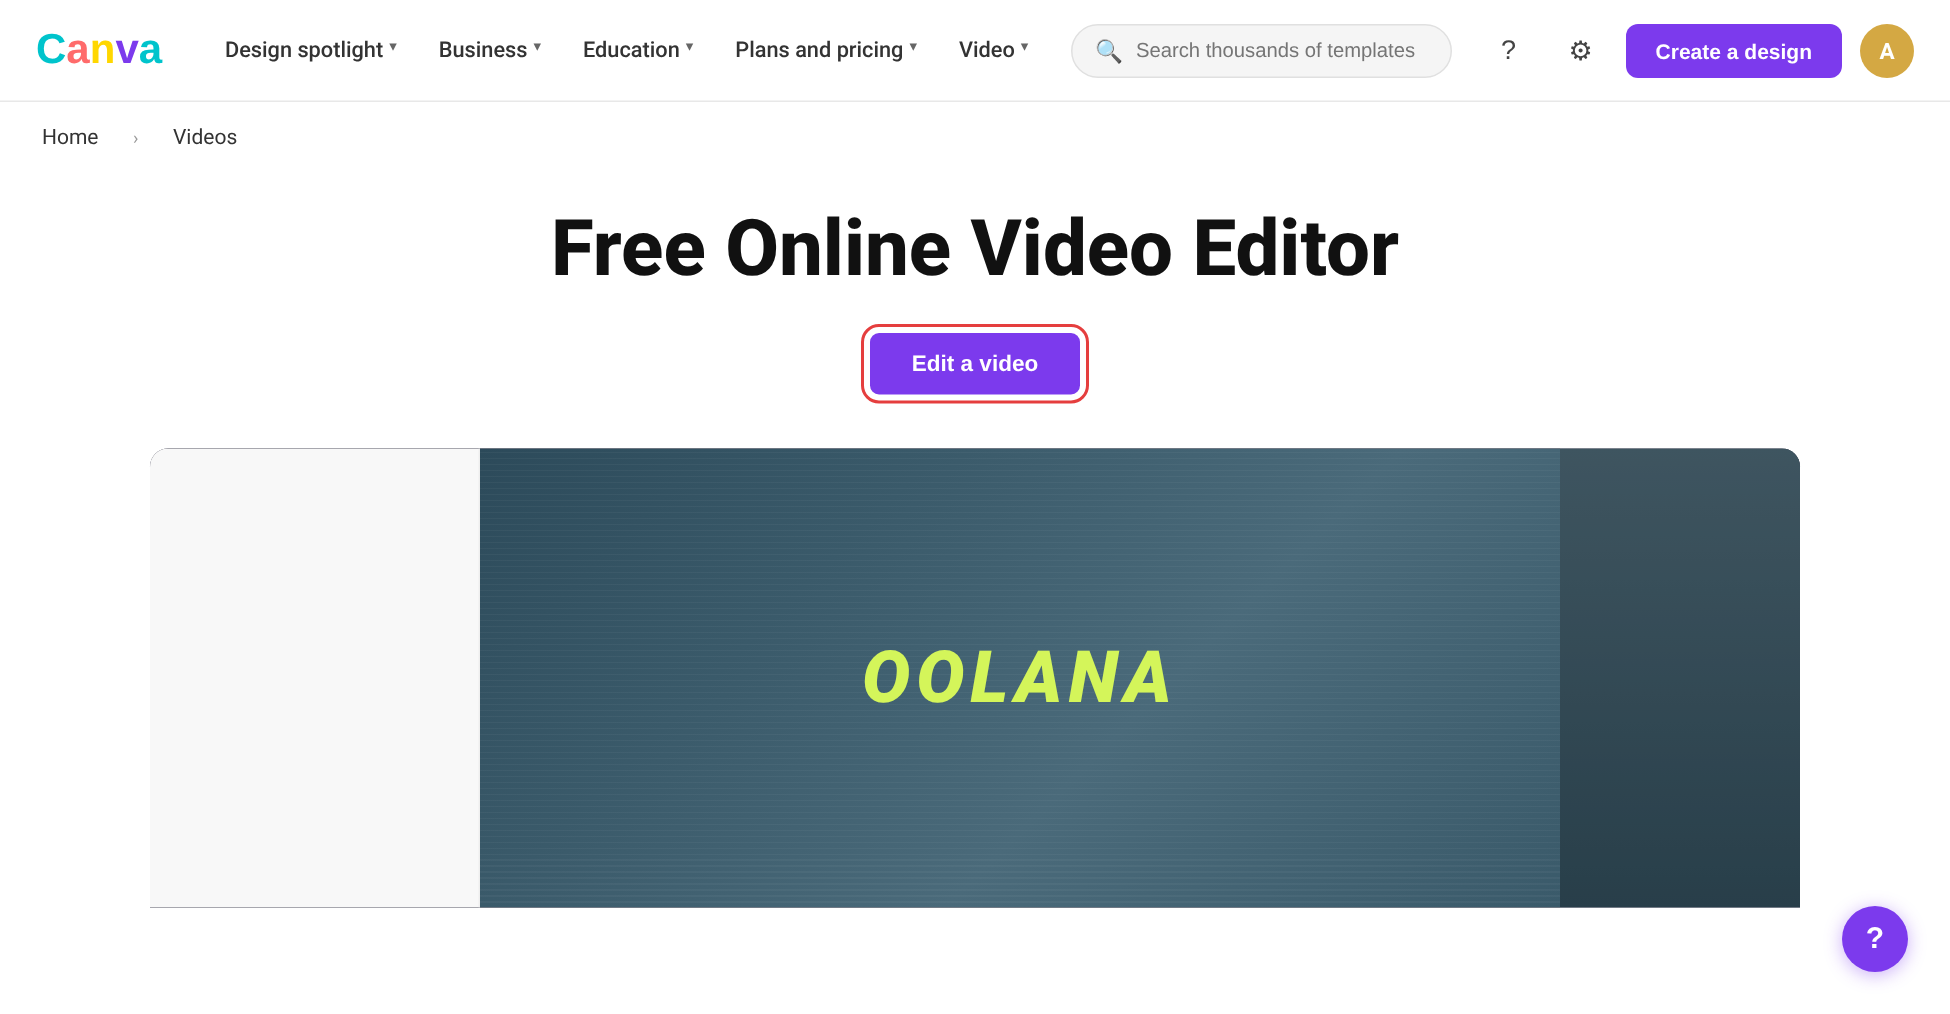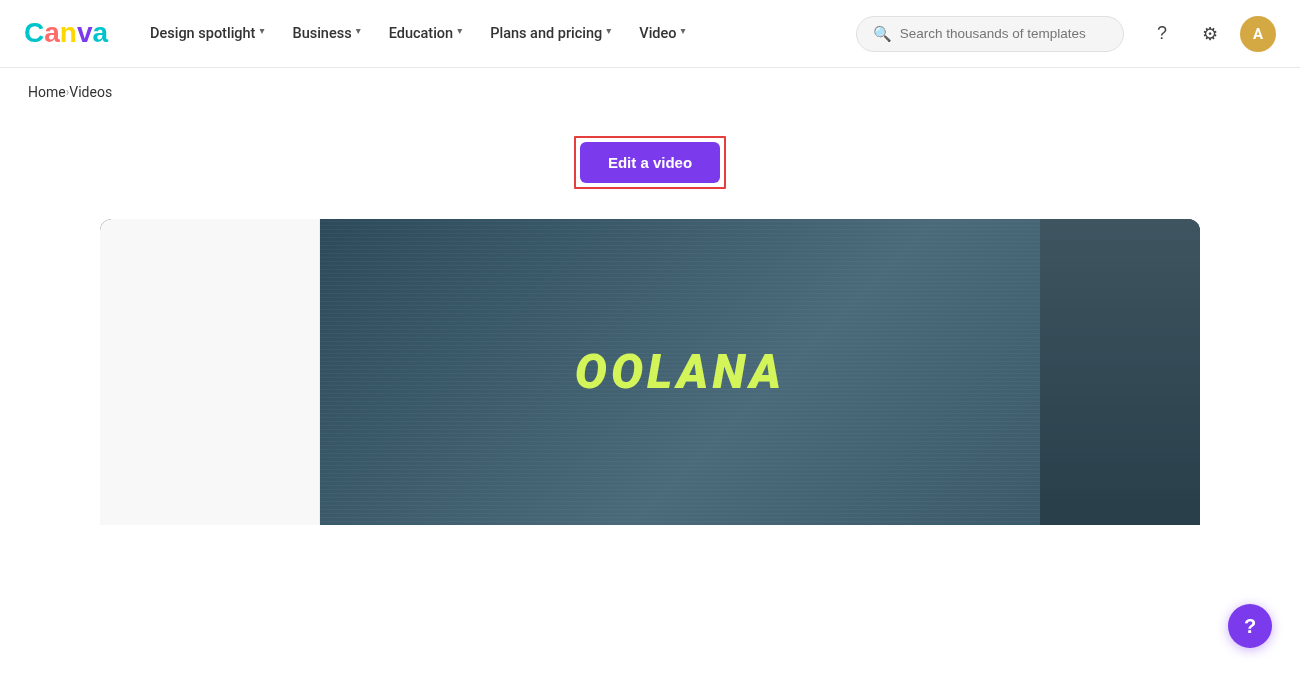--- a/index.html
+++ b/index.html
@@ -106,21 +106,21 @@
       font-weight: 700;
       font-size: 15px;
       cursor: pointer;
       flex-shrink: 0;
     }
 
     
     .breadcrumb {
       display: flex;
       align-items: center;
-      gap: 0;
+      gap: 23px;
       padding: 16px 28px;
       font-size: 14px;
     }
     .breadcrumb-home {
       color: #333;
       cursor: pointer;
       text-decoration: none;
     }
     .breadcrumb-sep { color: #999; font-size: 12px; }
     .breadcrumb-current { color: #333; }
@@ -140,21 +140,21 @@
     .hero-desc {
       font-size: 16px;
       color: #444;
       max-width: 760px;
       margin: 0 auto 28px;
       line-height: 1.6;
     }
     .edit-video-btn-wrapper {
       display: inline-block;
       border: 2px solid #e53e3e;
-      border-radius: 1px;
+      border-radius: 12px;
       padding: 4px;
     }
     .edit-video-btn {
       background: #7c3aed;
       color: white;
       border: none;
       border-radius: 6px;
       padding: 12px 28px;
       font-size: 15px;
       font-weight: 600;
@@ -305,31 +305,33 @@
   </div>
 
   <div class="search-bar">
     <span class="search-icon">🔍</span>
     <input class="search-input" type="text" placeholder="Search thousands of templates" style="">
   </div>
 
   <div class="nav-actions">
     <button class="icon-btn">?</button>
     <button class="icon-btn">⚙</button>
+    <button class="create-btn">Create a design</button>
     <div class="avatar">A</div>
   </div>
 </nav>
 
 <div class="breadcrumb">
   <a class="breadcrumb-home">Home</a>
   <span class="breadcrumb-sep">›</span>
   <span class="breadcrumb-current">Videos</span>
 </div>
 
 <section class="hero">
+  <h1 class="hero-title">Free Online Video Editor</h1>
   <div class="edit-video-btn-wrapper">
     <button class="edit-video-btn">Edit a video</button>
   </div>
 </section>
 
 <div class="video-preview">
   <div class="video-inner">
     <div class="video-left-panel"></div>
     <div class="video-main">
       <div class="video-bg"></div>

